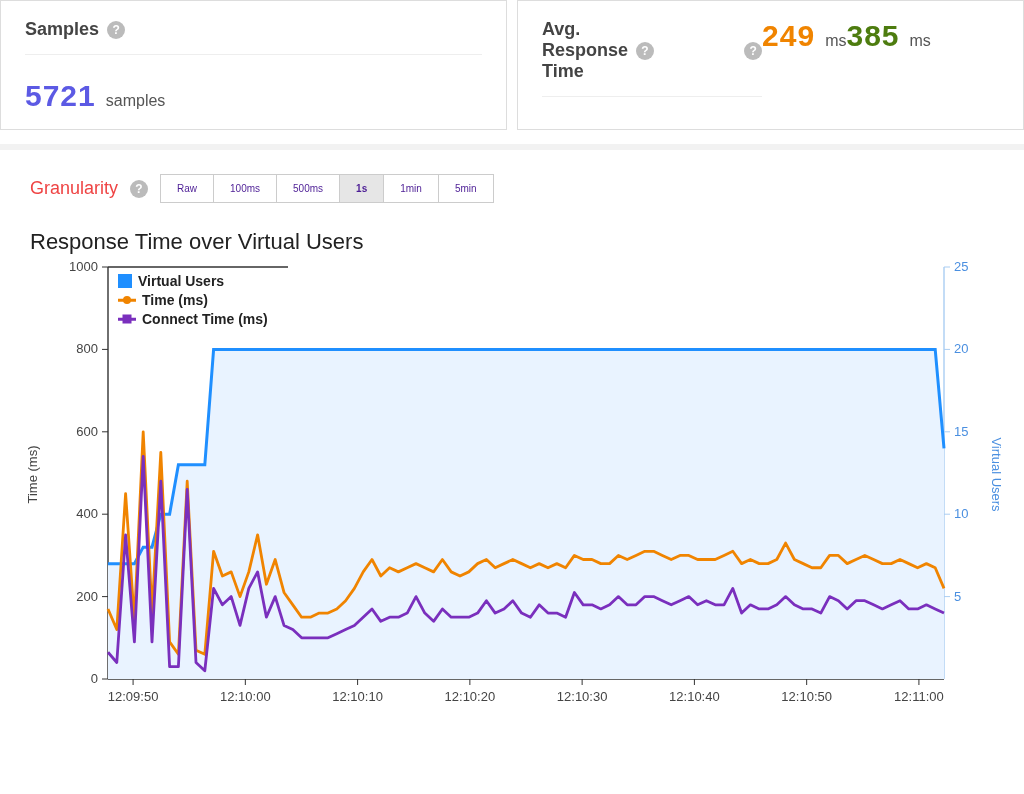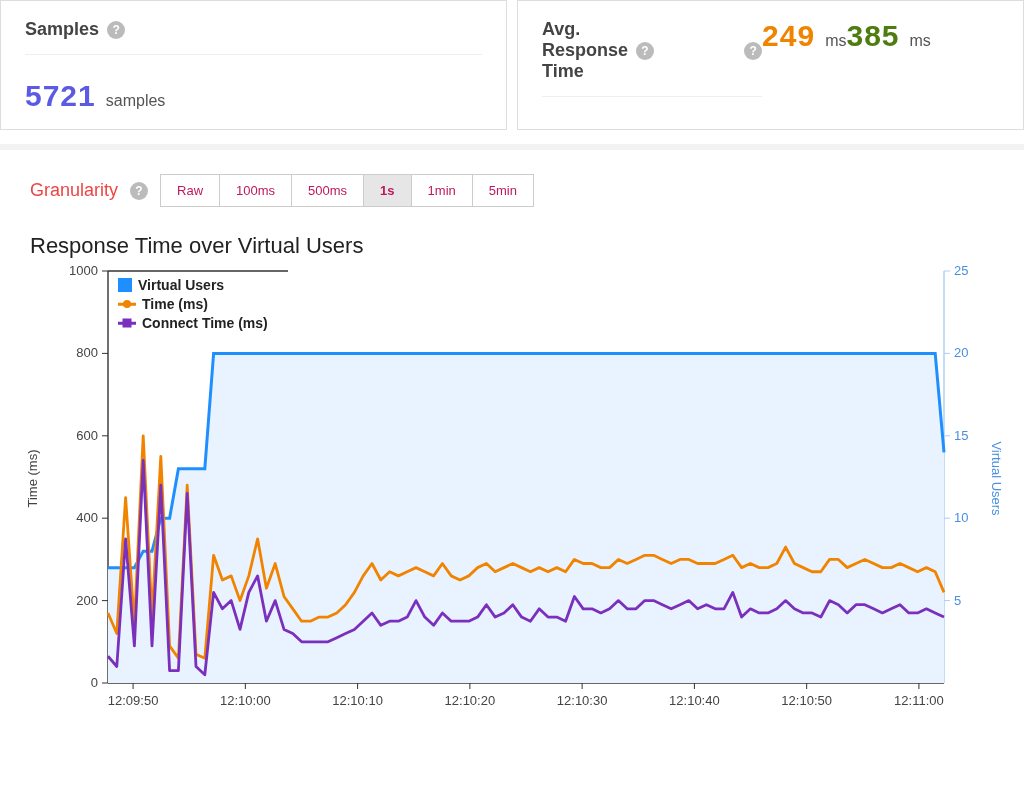--- a/index.html
+++ b/index.html
@@ -95,22 +95,22 @@
     .granularity-label {
       font-size: 18px;
       color: #ef4444;
     }
     .granularity-buttons {
       display: flex;
       border: 1px solid #ccc;
     }
     .gran-btn {
       padding: 8px 16px;
-      font-size: 13px;
-      color: #be185d;
+      font-size: 10px;
+      color: #4c1d95;
       background: #fff;
       border: none;
       border-right: 1px solid #ccc;
       cursor: pointer;
     }
     .gran-btn:last-child { border-right: none; }
     .gran-btn.active {
       background: #e6e6e6;
       font-weight: 600;
     }

